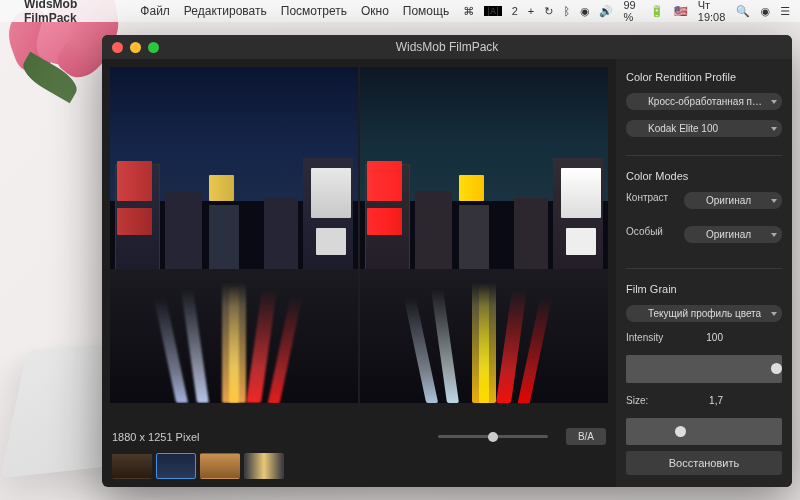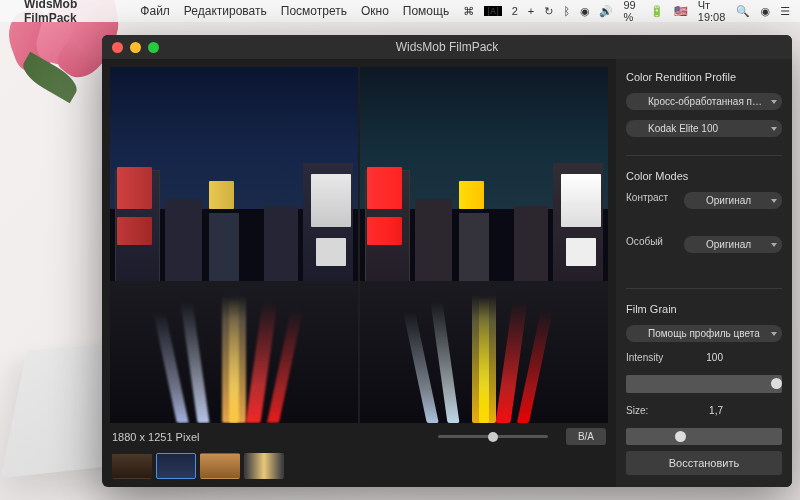--- a/index.html
+++ b/index.html
@@ -52,42 +52,42 @@
 .trail{position:absolute;bottom:0;border-radius:2px;filter:blur(1px)}
 .tr-center{left:45%;width:10%;height:90%;background:linear-gradient(180deg,transparent 0%,rgba(255,220,150,0.3) 20%,rgba(255,200,100,0.6) 60%,rgba(255,180,80,0.9) 100%)}
 .tr-r1{left:58%;width:6%;height:85%;background:linear-gradient(180deg,transparent,rgba(255,60,60,0.7) 70%,rgba(255,40,40,0.95));transform:skewX(-8deg)}
 .tr-r2{left:68%;width:5%;height:80%;background:linear-gradient(180deg,transparent,rgba(255,50,50,0.6) 70%,rgba(255,30,30,0.9));transform:skewX(-12deg)}
 .tr-w1{left:32%;width:5%;height:85%;background:linear-gradient(180deg,transparent,rgba(220,230,255,0.6) 70%,rgba(200,215,255,0.9));transform:skewX(8deg)}
 .tr-w2{left:22%;width:5%;height:78%;background:linear-gradient(180deg,transparent,rgba(210,220,255,0.5) 70%,rgba(190,205,255,0.85));transform:skewX(12deg)}
 .tr-y1{left:48%;width:4%;height:88%;background:linear-gradient(180deg,transparent,rgba(255,220,100,0.7) 70%,rgba(255,200,60,0.95))}
 .imgB .sky{filter:hue-rotate(40deg) saturate(1.3)}
 .imgB .billboard,.imgB .trail{filter:saturate(1.6) brightness(1.1)}
 .imgB .bldg{filter:sepia(0.3) hue-rotate(20deg)}
-.bottom-bar{display:flex;align-items:center;padding:5px 2px 6px;gap:10px}
+.bottom-bar{display:flex;align-items:center;padding:25px 2px 6px;gap:10px}
 .dims{color:#ccc;font-size:11px;min-width:100px}
 .zoom-slider{flex:1;display:flex;justify-content:flex-end;align-items:center}
 .zslider{width:110px;-webkit-appearance:none;height:3px;background:#555;border-radius:2px}
 .zslider::-webkit-slider-thumb{-webkit-appearance:none;width:10px;height:10px;background:#ccc;border-radius:50%}
 .ba-btn{background:#444;color:#ddd;border:none;padding:3px 12px;font-size:10px;border-radius:3px;margin-left:8px}
 .thumbs{display:flex;gap:4px;padding:2px 2px 4px}
 .thumb{width:40px;height:26px;border-radius:2px;border:1px solid transparent}
 .thumb.sel{border-color:#4a90e2}
 .th1{background:linear-gradient(180deg,#4a3828,#2a1a10)}
 .th2{background:linear-gradient(180deg,#1a2540,#2a3a5a)}
 .th3{background:linear-gradient(180deg,#c89050,#8a5a28)}
 .th4{background:linear-gradient(90deg,#3a3a40,#e8c878,#3a3a40)}
 .sidebar{width:176px;background:#252525;padding:12px 10px;color:#ccc;font-size:11px;display:flex;flex-direction:column;gap:6px;overflow:hidden}
 .sec-title{color:#ddd;font-size:11px;margin-bottom:4px;font-weight:500}
 .dropdown{background:#3d3d3d;border:none;color:#ddd;font-size:10px;padding:3px 18px 3px 22px;border-radius:8px;width:100%;position:relative;text-align:left;overflow:hidden;text-overflow:ellipsis;white-space:nowrap}
 .dd-wrap{position:relative;margin-bottom:4px}
 .dd-wrap::after{content:"";position:absolute;right:5px;top:50%;transform:translateY(-50%);width:0;height:0;border-left:3px solid transparent;border-right:3px solid transparent;border-top:4px solid #aaa;pointer-events:none}
 .divider{height:1px;background:#3a3a3a;margin:8px 0}
 .row{display:flex;align-items:flex-start;gap:6px;margin-bottom:5px}
 .row-label{width:52px;font-size:10px;color:#ccc;overflow:hidden;text-overflow:ellipsis;white-space:nowrap}
-.row .dd-wrap{flex:1;margin-bottom:16px}
+.row .dd-wrap{flex:1;margin-bottom:6px}
 .slider-row{display:flex;align-items:center;gap:24px;margin-bottom:6px}
 .slider-row .lbl{font-size:10px;color:#ccc;width:45px}
 .slider-row .val{font-size:10px;color:#ddd;width:28px;text-align:right}
 .slider{flex:1;-webkit-appearance:none;height:3px;background:#555;border-radius:2px}
 .slider::-webkit-slider-thumb{-webkit-appearance:none;width:11px;height:11px;background:#ddd;border-radius:50%;cursor:pointer}
 .restore-btn{margin-top:auto;background:#3d3d3d;color:#ddd;border:none;padding:6px;font-size:11px;border-radius:3px;width:100%}
 </style>
 </head>
 <body>
 
@@ -223,21 +223,21 @@
         <div class="dd-wrap"><button class="dropdown">Оригинал</button></div>
       </div>
       <div class="row">
         <div class="row-label">Особый</div>
         <div class="dd-wrap"><button class="dropdown">Оригинал</button></div>
       </div>
 
       <div class="divider"></div>
 
       <div class="sec-title">Film Grain</div>
-      <div class="dd-wrap"><button class="dropdown">Помощь профиль цвета</button></div>
+      <div class="dd-wrap"><button class="dropdown">Текущий профиль цвета</button></div>
 
       <div class="slider-row">
         <div class="lbl">Intensity</div>
         <div class="val">100</div>
       </div>
       <input type="range" class="slider" value="100" min="0" max="100" style="">
 
       <div class="slider-row" style="margin-top:6px">
         <div class="lbl">Size:</div>
         <div class="val">1,7</div>

